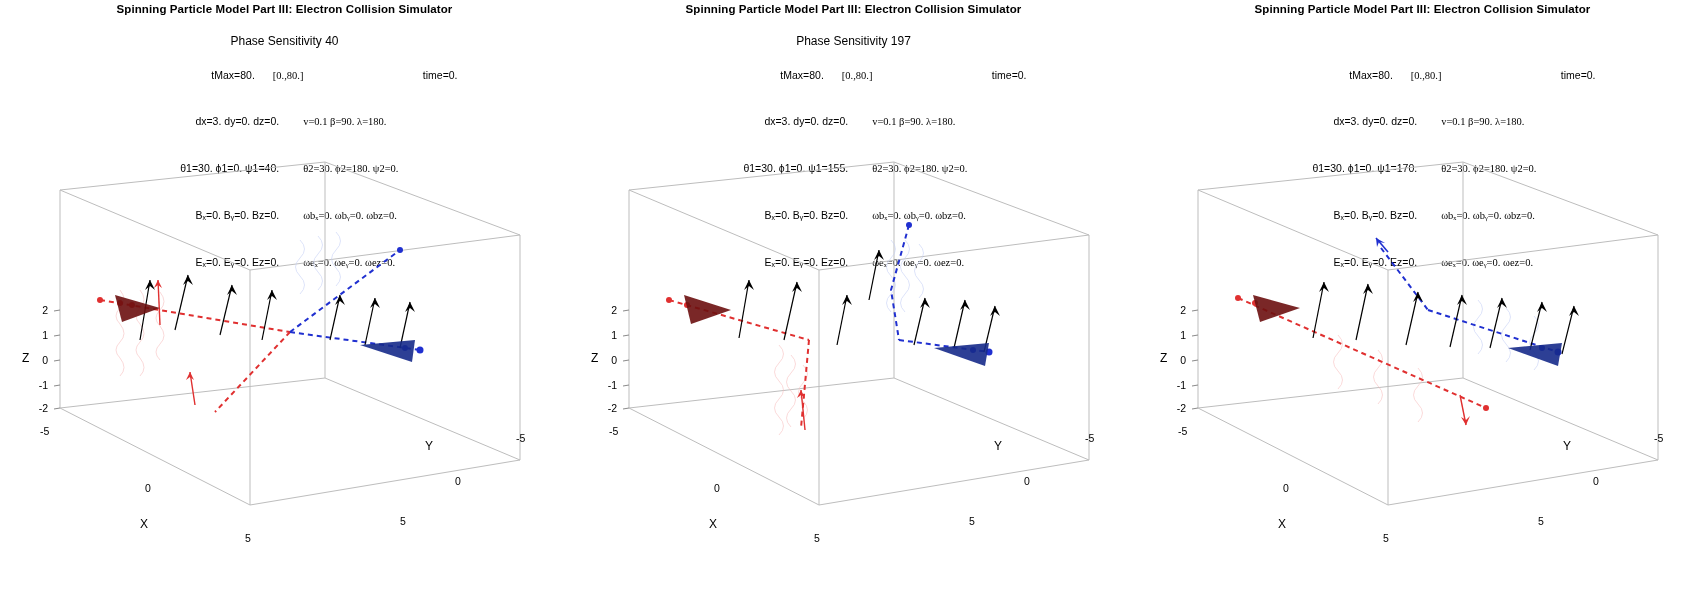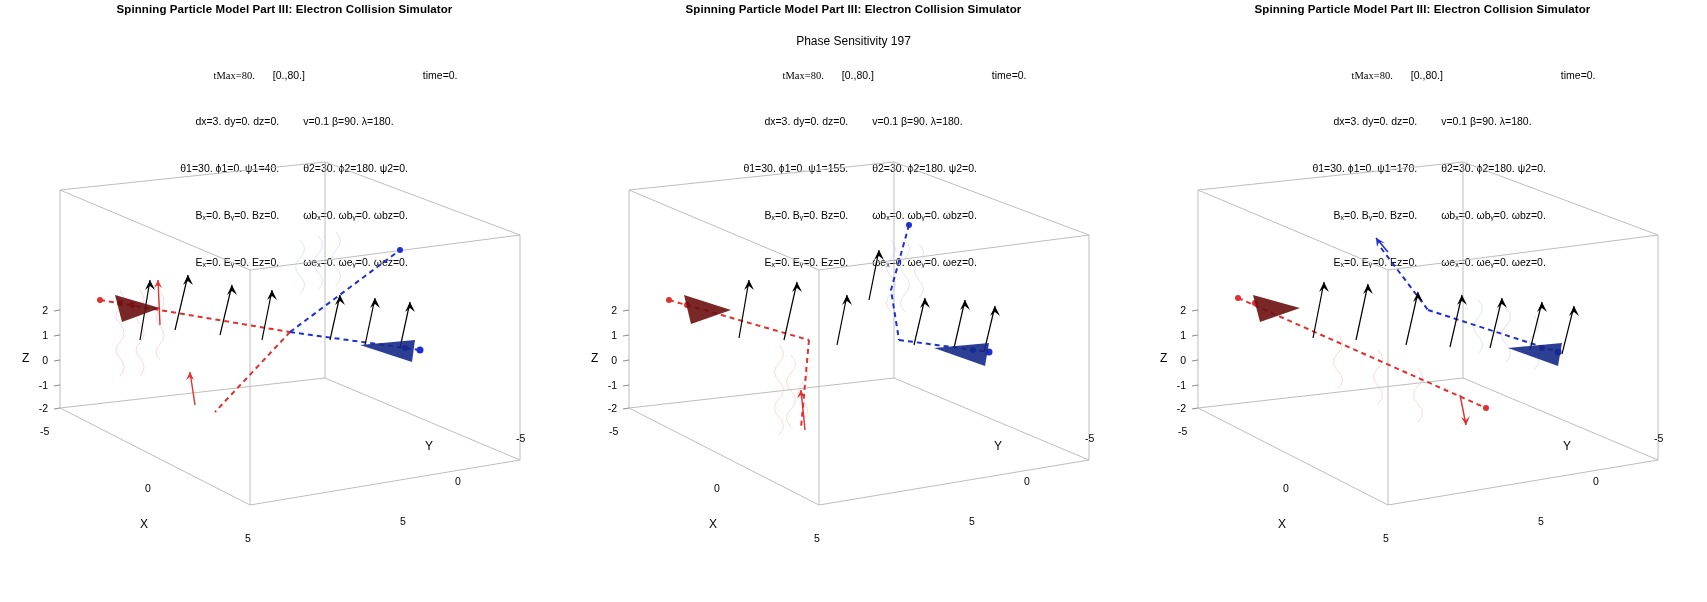--- a/index.html
+++ b/index.html
@@ -66,25 +66,25 @@
   .prow .col-a {
     display: inline-block;
     width: 130px;
     text-align: right;
   }
   .prow .col-b {
     display: inline-block;
     width: 140px;
     text-align: left;
     padding-left: 24px;
+    font-family: Liberation Serif, serif;
   }
   .prow.single .col-a {
     width: 120px;
     text-align: right;
-    font-family: Liberation Serif, serif;
   }
   .prow.single .col-b {
     width: 150px;
     padding-left: 18px;
   }
   .plot {
     position: absolute;
     top: 140px;
     left: 0;
     width: 569px;
@@ -102,20 +102,21 @@
     fill: #000;
   }
 </style>
 </head>
 <body>
 
 <div class="board">
 
   <div class="panel">
     <div class="panel-title">Spinning Particle Model Part III: Electron Collision Simulator</div>
+    <div class="phase-label">Phase Sensitivity 40</div>
     <div class="params">
       <div class="prow single">
         <span class="col-a">tMax=80.</span><span class="col-b">[0.,80.]</span><span>time=0.</span>
       </div>
       <div class="prow">
         <span class="col-a">dx=3. dy=0. dz=0.</span><span class="col-b">v=0.1 β=90. λ=180.</span>
       </div>
       <div class="prow">
         <span class="col-a">θ1=30. ϕ1=0. ψ1=40.</span><span class="col-b">θ2=30. ϕ2=180. ψ2=0.</span>
       </div>

